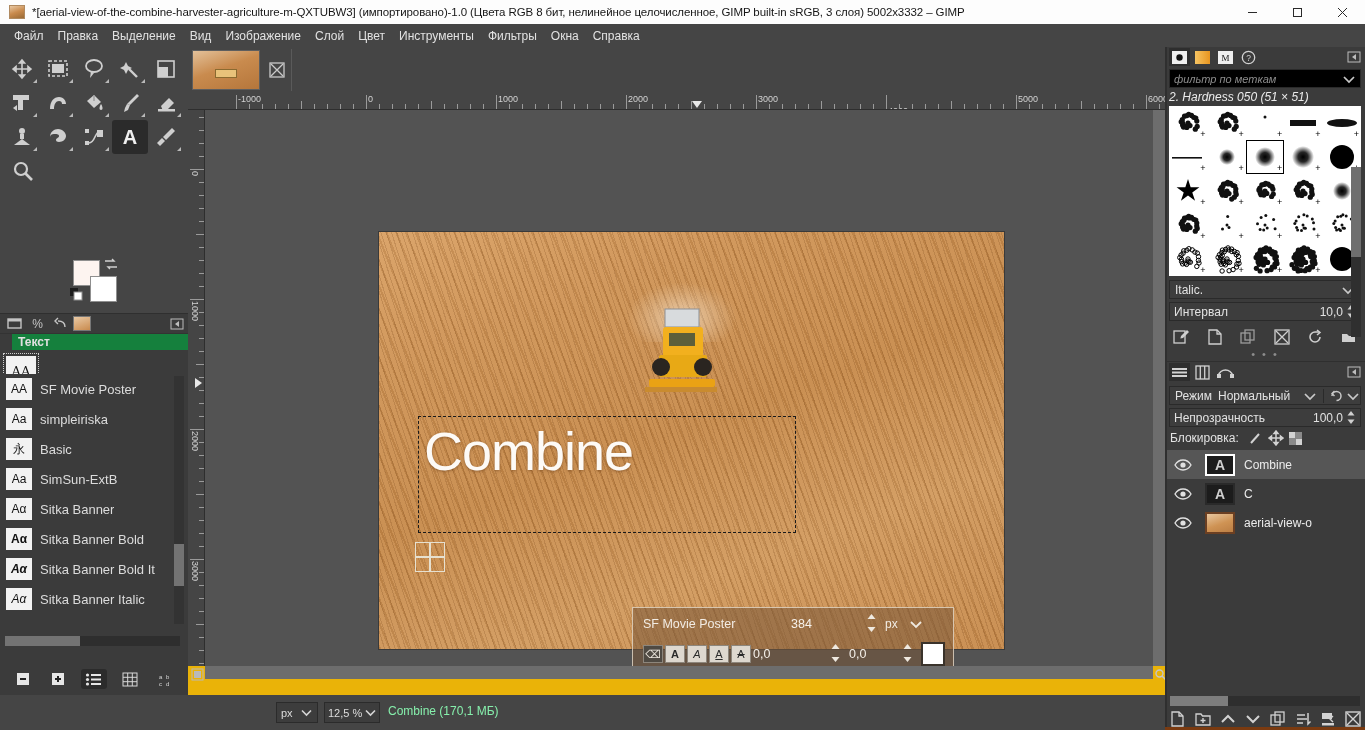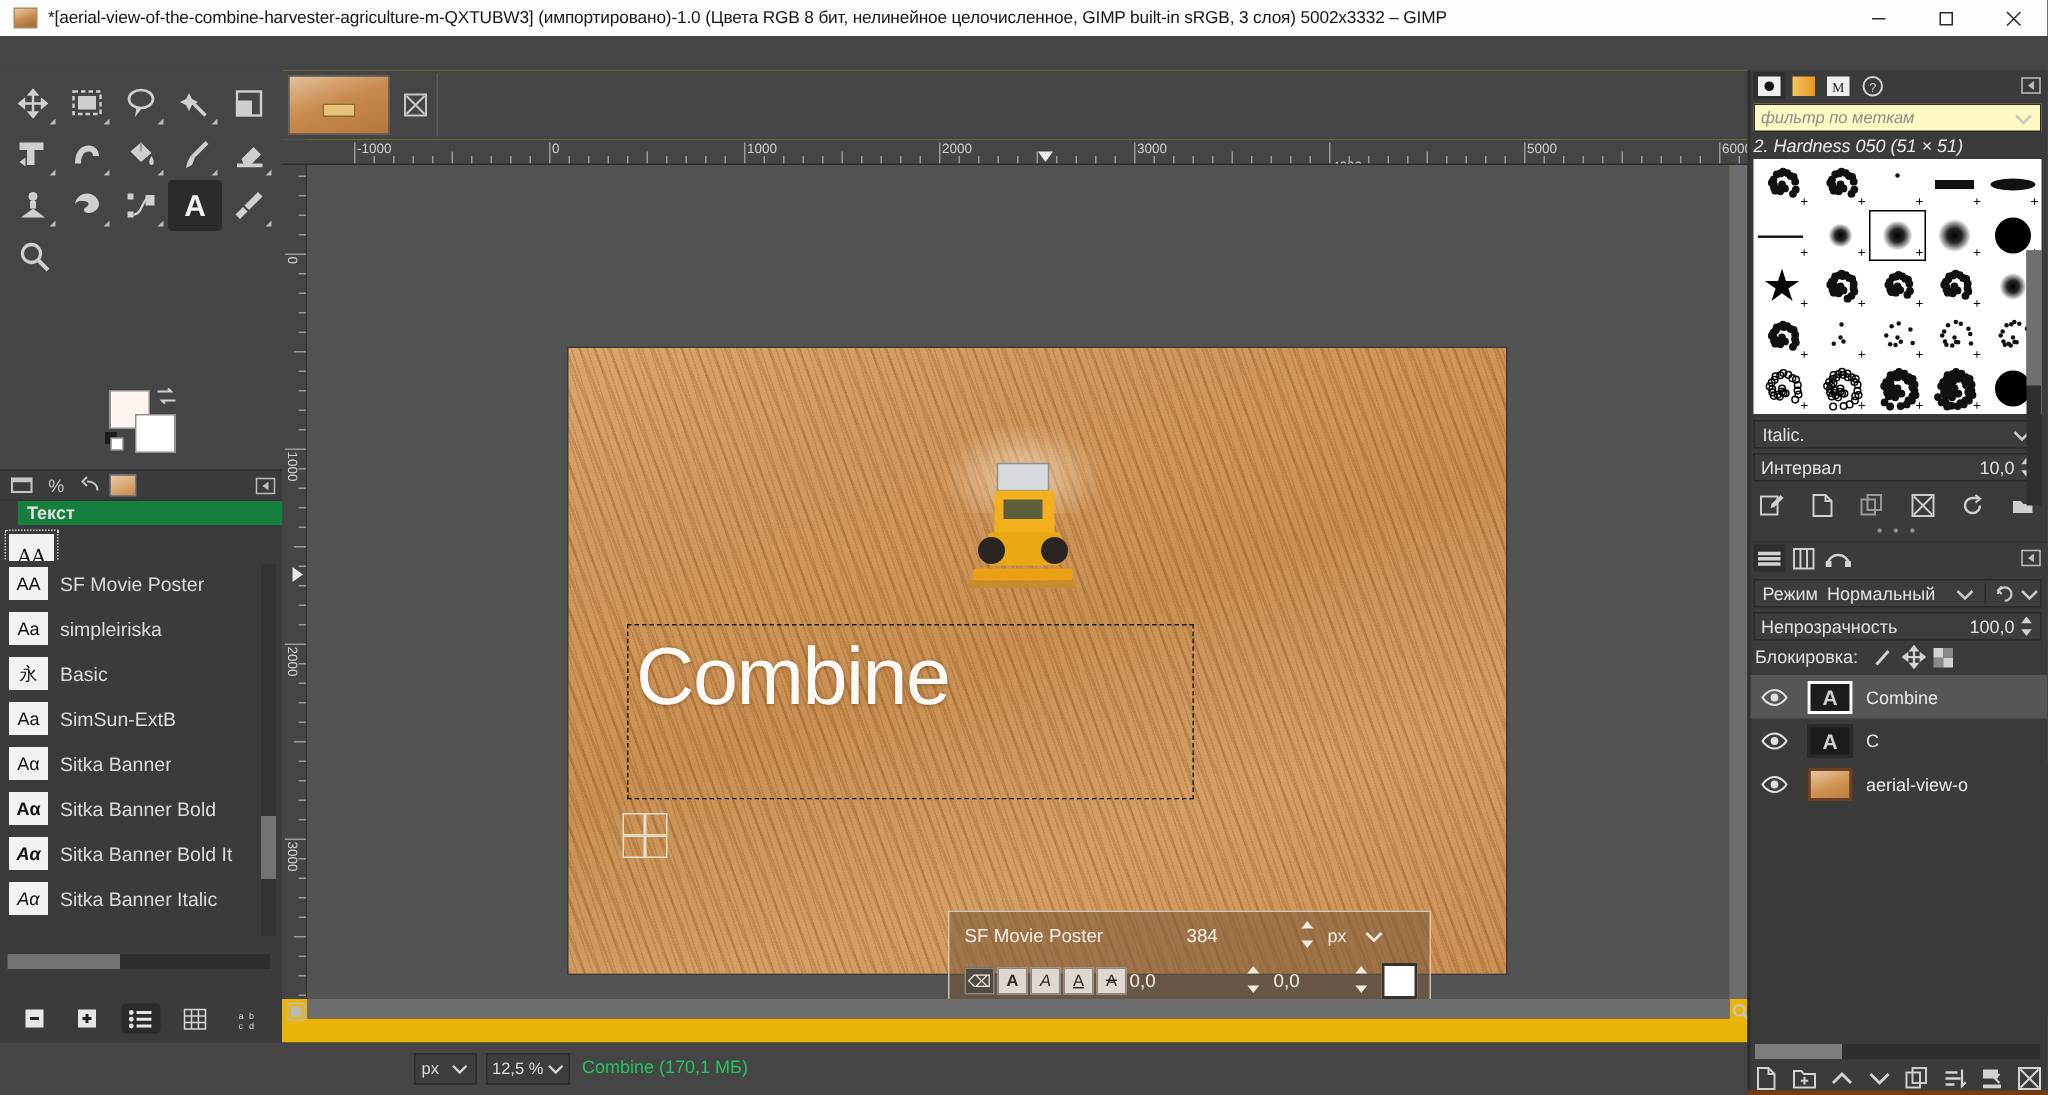--- a/index.html
+++ b/index.html
@@ -250,32 +250,32 @@
     position:absolute; left:88px; top:7px; width:42px; height:21px;
     background:#3d3d3d; border:1px solid #2b2b2b; display:flex;align-items:center; padding:0 4px;
   }
   .sb-unit span { font-size:11px; color:#ddd; }
   .sb-zoom {
     position:absolute; left:136px; top:7px; width:56px; height:21px;
     background:#3d3d3d; border:1px solid #2b2b2b; display:flex;align-items:center;
   }
   .sb-zoom .zv { font-size:11px; color:#ddd; padding-left:3px; }
   .sb-zoom .zarrow { position:absolute; right:1px; top:2px; }
-  .sb-text { position:absolute; left:200px; top:9px; font-size:12px; color:#22c55e; }
+  .sb-text { position:absolute; left:200px; top:9px; font-size:12px; color:#86efac; }
 
   
   .rightdock {
     position:absolute; left:1165px; top:47px; width:200px; height:683px; background:#3b3b3b;
   }
   .rd-tabs { height:20px; background:#3b3b3b; display:flex; align-items:center; padding:1px 4px; }
   .rd-tab { width:21px;height:18px;display:flex;align-items:center;justify-content:center;margin-right:2px; }
   .rd-tab.active { background:#2e2e2e; }
   .rd-menu { margin-left:auto; width:14px;height:14px; }
   .filterbar {
-    margin:2px 4px 0 4px; height:19px; background:#fef9c3; border:1px solid #2a2a2a;
+    margin:2px 4px 0 4px; height:19px; background:#000000; border:1px solid #2a2a2a;
     display:flex; align-items:center; padding:0 4px;
   }
   .filterbar span { font-size:11px; color:#8d8d8d; font-style:italic; }
   .filterbar .ch { margin-left:auto; }
   .brushtitle { padding:2px 0 2px 4px; font-size:12px; font-style:italic; color:#ececec; }
   .brushgrid {
     position:relative; margin:0 4px; height:170px; background:#ffffff; overflow:hidden;
     display:grid; grid-template-columns:repeat(5,1fr); grid-auto-rows:34px;
   }
   .brushcell { position:relative; display:flex;align-items:center;justify-content:center; }
@@ -348,20 +348,33 @@
           </svg>
       </div>
       <div class="tb-btn">
         <svg width="11" height="11" viewBox="0 0 11 11">
             <path d="M1 1l9 9M10 1l-9 9" stroke="#2a2a2a" stroke-width="1"></path>
           </svg>
       </div>
     </div>
   </div>
 
+  <div class="menubar">
+    <div class="menu-item">Файл</div>
+    <div class="menu-item">Правка</div>
+    <div class="menu-item">Выделение</div>
+    <div class="menu-item">Вид</div>
+    <div class="menu-item">Изображение</div>
+    <div class="menu-item">Слой</div>
+    <div class="menu-item">Цвет</div>
+    <div class="menu-item">Инструменты</div>
+    <div class="menu-item">Фильтры</div>
+    <div class="menu-item">Окна</div>
+    <div class="menu-item">Справка</div>
+  </div>
 
   <div class="leftcol">
 
     <div class="toolbox">
       <div class="tool-row">
         <div class="tool">
           <svg width="22" height="22" viewBox="0 0 22 22">
               <path d="M11 2l2.5 3h-5zM11 20l2.5-3h-5zM2 11l3-2.5v5zM20 11l-3-2.5v5zM11 5v12M5 11h12" stroke="#cfcfcf" stroke-width="1.6" fill="#cfcfcf"></path>
             </svg>
           <span class="tri"></span>

